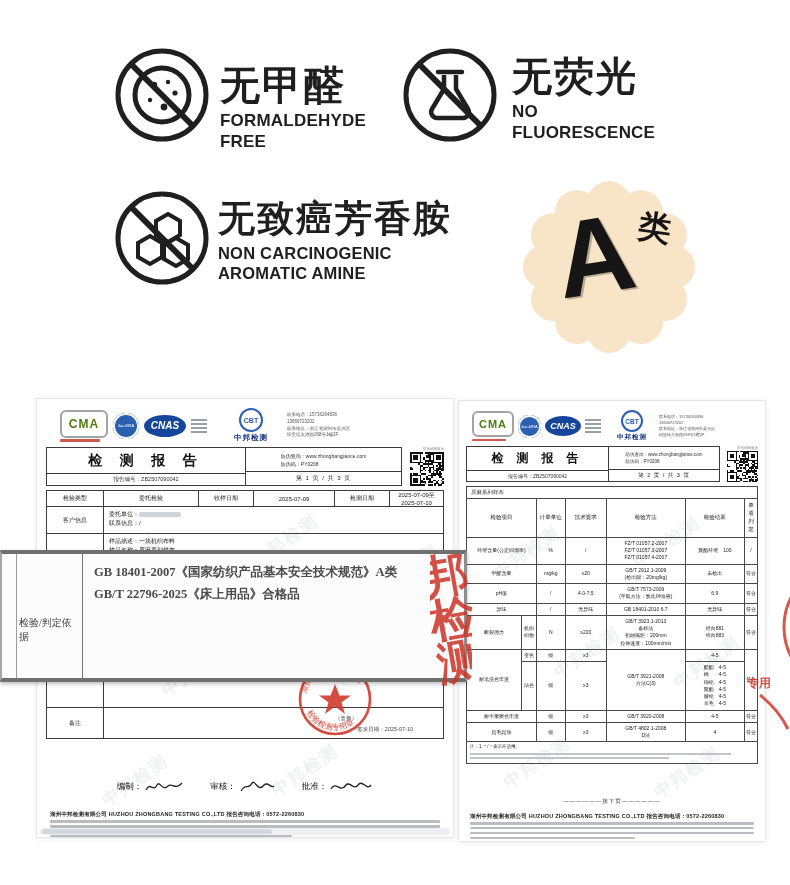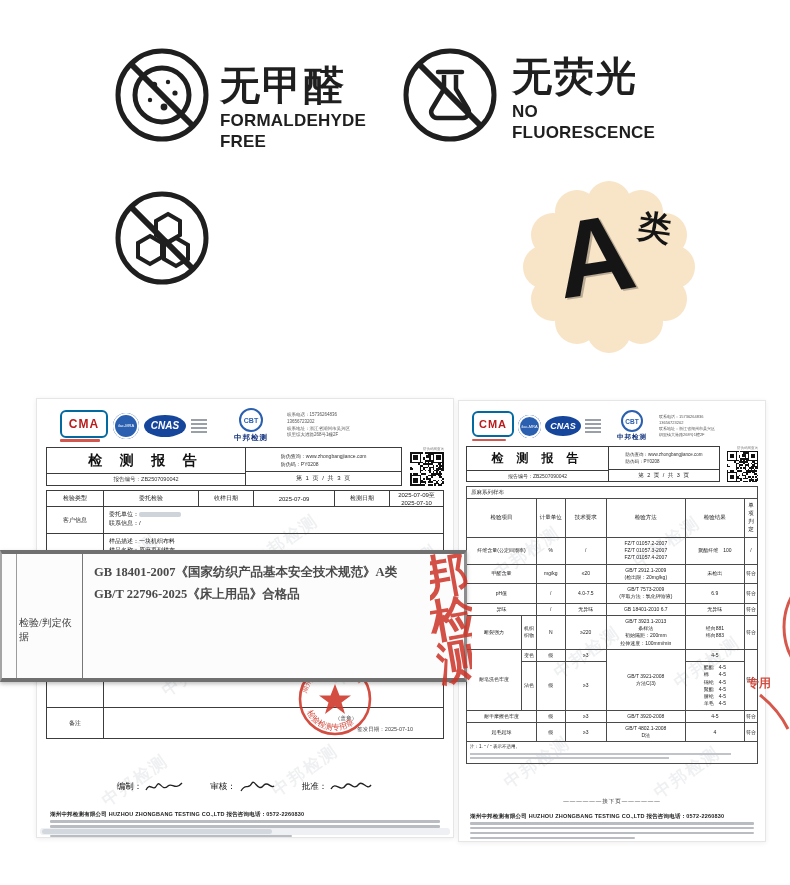--- a/index.html
+++ b/index.html
@@ -18,21 +18,21 @@
     color:#151515;transform:rotate(-9deg);font-family:"Liberation Sans",sans-serif;line-height:1;
     text-shadow:2px 2px 0 rgba(0,0,0,.25);}
   .flower-suffix{position:absolute;left:116px;top:26px;font-size:33px;font-weight:700;color:#151515;transform:rotate(8deg);}
 
   
   .doc{position:absolute;background:#fff;border:1px solid #e6e6e6;box-shadow:0 1px 5px rgba(0,0,0,.07);}
   .paper{position:relative;width:100%;height:100%;overflow:hidden;}
   .inner{position:relative;padding:6px 9px 0 9px;}
 
   .logo-row{display:flex;align-items:center;gap:5px;margin:3px 2px 4px 14px;}
-  .cma{width:44px;height:24px;border:2px solid #0369a1;border-radius:6px;color:#b91c1c;
+  .cma{width:44px;height:24px;border:2px solid #a3a3a3;border-radius:6px;color:#4d7c0f;
        font-weight:800;font-size:12px;display:flex;align-items:center;justify-content:center;letter-spacing:1px;}
   .cma-num{width:40px;height:2.5px;background:#d2574e;margin-top:1.5px;border-radius:1px;}
   .ilac{width:26px;height:26px;border-radius:50%;background:#2b5fb0;color:#fff;font-size:4px;
         display:flex;align-items:center;justify-content:center;text-align:center;
         box-shadow:inset 0 0 0 2px #fff,inset 0 0 0 4px #2b5fb0;}
   .cnas{width:42px;height:22px;border-radius:50%;background:#16459c;color:#fff;font-weight:800;
         font-size:10px;display:flex;align-items:center;justify-content:center;font-style:italic;}
   .tinycol{display:flex;flex-direction:column;gap:2px;}
   .tinycol i{display:block;width:16px;height:2px;background:#9aa0a8;}
   .cbt-wrap{margin-left:22px;display:flex;flex-direction:column;align-items:center;}
@@ -148,20 +148,25 @@
   </div>
 
   <div class="abs badge-icon" style="left:112px;top:188px;">
     <svg width="100" height="100" viewBox="0 0 100 100" fill="none" stroke="#1f1f1f">
       <circle cx="50" cy="50" r="44" stroke-width="5"></circle>
       <polygon points="56,26 68,33 68,47 56,54 44,47 44,33" stroke-width="4"></polygon>
       <polygon points="38,48 50,55 50,69 38,76 26,69 26,55" stroke-width="4"></polygon>
       <polygon points="64,50 76,57 76,71 64,78 52,71 52,57" stroke-width="4"></polygon>
       <line x1="19" y1="19" x2="81" y2="81" stroke-width="6"></line>
     </svg>
+  </div>
+  <div class="abs" style="left:218px;top:200px;">
+    <div class="badge-title" style="font-size:37px;">无致癌芳香胺</div>
+    <div class="badge-sub pre" style="font-size:16.5px;">NON CARCINOGENIC
+AROMATIC AMINE</div>
   </div>
 
   <div class="abs" style="left:522px;top:180px;width:175px;height:175px;">
     <svg width="175" height="175" viewBox="0 0 175 175">
       <g fill="#f8e4c7">
         <circle cx="87" cy="87" r="64"></circle>
         <circle cx="87" cy="23" r="22"></circle>
           <circle cx="119" cy="32" r="22"></circle>
           <circle cx="143" cy="55" r="22"></circle>
         <circle cx="151" cy="87" r="22"></circle>

